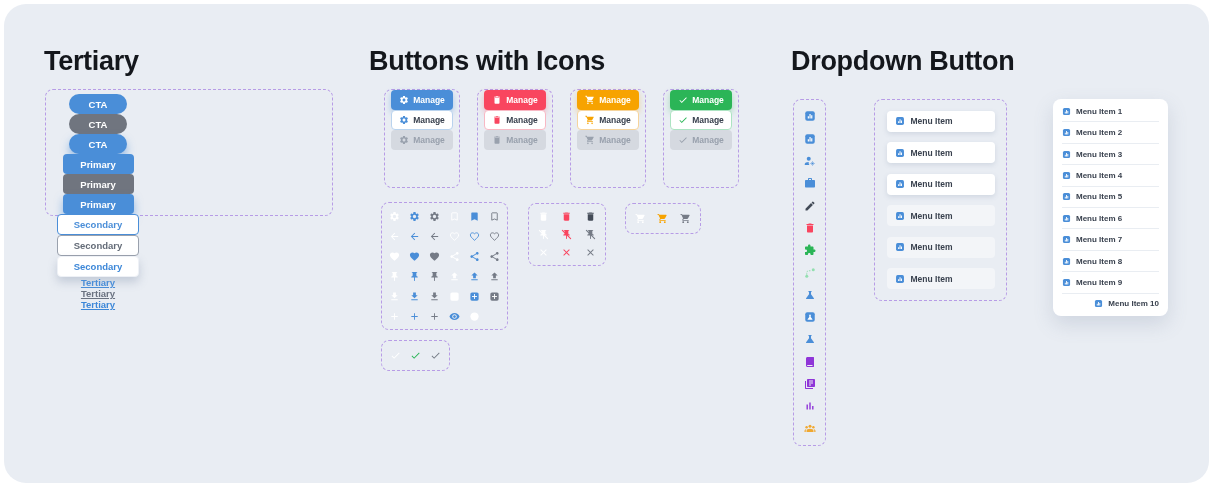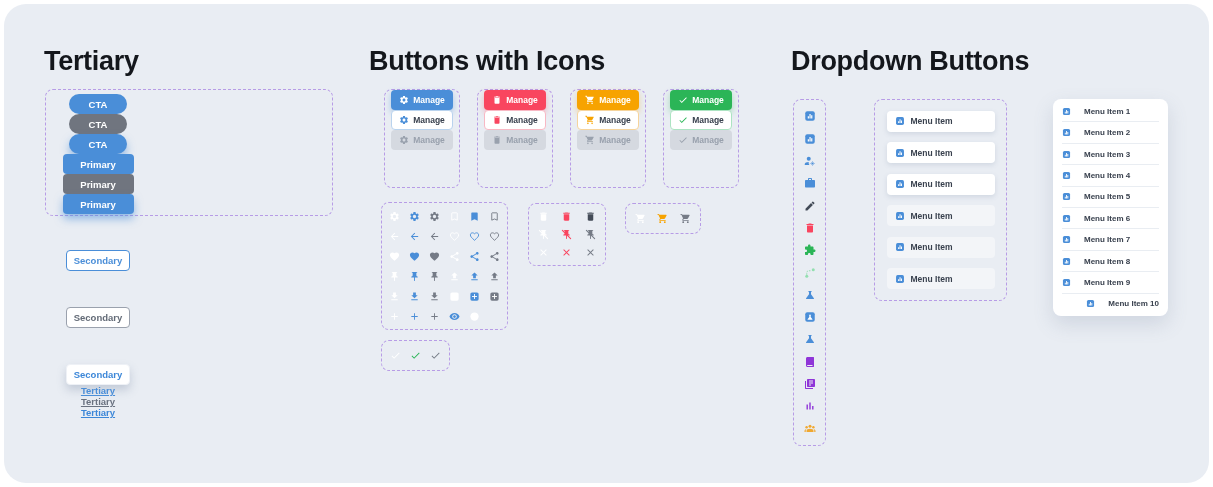--- a/index.html
+++ b/index.html
@@ -18,21 +18,21 @@
 
   
   #buttons-box { left:45px; top:89px; width:288px; height:127px;
                  display:flex; flex-direction:column; justify-content:space-evenly; padding:4px 8px; }
   .brow { display:flex;flex-direction:column; }
   .slot { width:88px; display:flex; justify-content:center; align-items:center; }
   .cta-btn,.pri-btn,.sec-btn { border:none; display:flex; align-items:center; justify-content:center;
         font-family:"Liberation Sans",sans-serif; font-size:9.5px; font-weight:700; color:#fff; cursor:pointer; }
   .cta-btn { width:58px; height:20px; border-radius:10px; }
   .pri-btn { width:71px; height:20px; border-radius:4px; }
-  .sec-btn { width:64px; height:21px; border-radius:4px; background:#fff; font-weight:600;margin-top:36px; }
+  .sec-btn { width:82px; height:21px; border-radius:4px; background:#fff; font-weight:600; }
   .v-blue { background:#4a8ed8; }
   .v-gray { background:#70757f; }
   .v-blue-shadow { background:#4a8ed8; box-shadow:0 5px 9px rgba(74,142,216,.55); }
   .sec-btn.v-blue-outline { background:#fff; border:1px solid #4a8ed8; color:#4a8ed8; }
   .sec-btn.v-gray-outline { background:#fff; border:1px solid #9aa1ad; color:#636b77; }
   .sec-btn.v-white-shadow { background:#fff; border:1px solid #eef1f6; color:#3c87d8; font-weight:700;
                             box-shadow:0 5px 10px rgba(96,114,148,.28); }
   .tert-link { font-size:9.5px; font-weight:600; text-decoration:underline; cursor:pointer; }
   .tert-link.v-blue-link { color:#4a8ed8; }
   .tert-link.v-gray-link { color:#6a7280; }
@@ -70,21 +70,21 @@
            display:flex; flex-direction:column; align-items:center; justify-content:space-evenly; }
   #mid-menu { left:874px; top:99px; width:133px; height:202px;
               display:flex; flex-direction:column; align-items:center; justify-content:space-evenly; }
   .mitem { width:108px; height:21px; border-radius:4px; display:flex; align-items:center; gap:6px;
            padding:0 8px; font-size:8.5px; font-weight:600; color:#39414e; cursor:pointer; }
   .mitem.card { background:#fff; box-shadow:0 2px 5px rgba(100,115,150,.18); }
   .mitem.flat { background:rgba(255,255,255,.45); }
   #right-menu { position:absolute; z-index:2; left:1053px; top:99px; width:115px; height:217px;
                 background:#fff; border-radius:8px; box-shadow:0 8px 20px rgba(90,105,140,.18);
                 display:flex; flex-direction:column; padding:2px 0; }
-  .ritem { flex:1; display:flex; align-items:center; gap:13px; margin:0 9px;
+  .ritem { flex:1; display:flex; align-items:center; gap:5px; margin:0 9px;
            border-bottom:1px solid #e9edf2; font-size:8px; font-weight:600; color:#39414e; cursor:pointer; }
   .ritem:last-child { border-bottom:none;justify-content:flex-end; }
 
   .ic { display:inline-flex; line-height:0; }
   .ic svg { display:block; }
 </style>
 </head>
 <body>
 
 <div class="bgpanel"></div>
@@ -603,21 +603,21 @@
     </div>
     <div class="cell">
       <span class="ic" style="color: rgb(117, 123, 134);">
         <svg width="11" height="11" viewBox="0 0 24 24">
           <path fill="currentColor" d="M9 16.17L4.83 12l-1.42 1.41L9 19 21 7l-1.41-1.41z"></path>
         </svg>
       </span>
     </div>
   </div>
 
-<h1 class="h" id="h-dd">Dropdown Buttons</h1>
+<h1 class="h" id="h-dd">Dropdown Button</h1>
 <div class="dashed" id="strip">
     <span class="ic" style="color: rgb(74, 142, 216);">
       <svg width="12" height="12" viewBox="0 0 24 24">
         <rect x="2.5" y="2.5" width="19" height="19" rx="4" fill="currentColor"></rect>
         <path d="M7.5 12.5h2.4V17H7.5zM10.9 7.8h2.4V17h-2.4zM14.3 10.5h2.4V17h-2.4z" fill="#fff"></path>
       </svg>
     </span>
     <span class="ic" style="color: rgb(74, 142, 216);">
       <svg width="12" height="12" viewBox="0 0 24 24">
         <rect x="2.5" y="2.5" width="19" height="19" rx="4" fill="currentColor"></rect>

